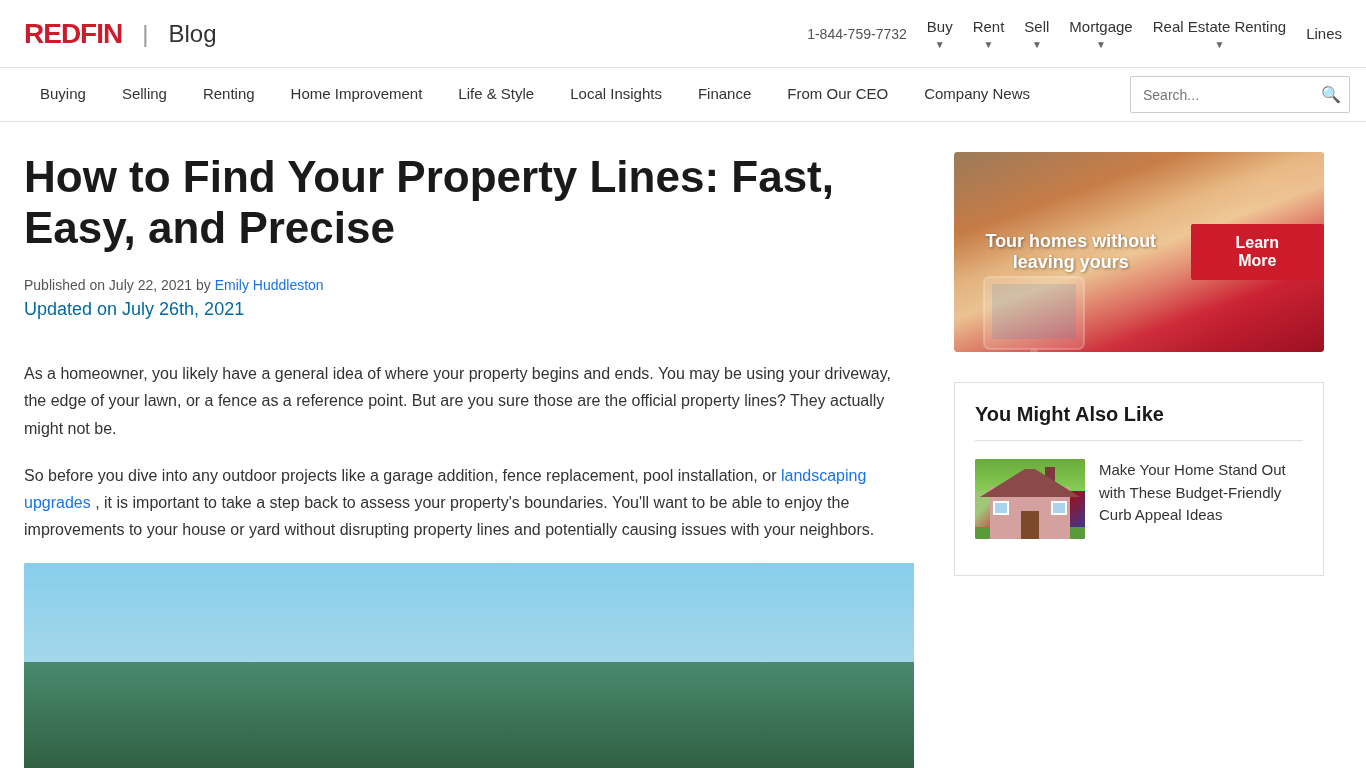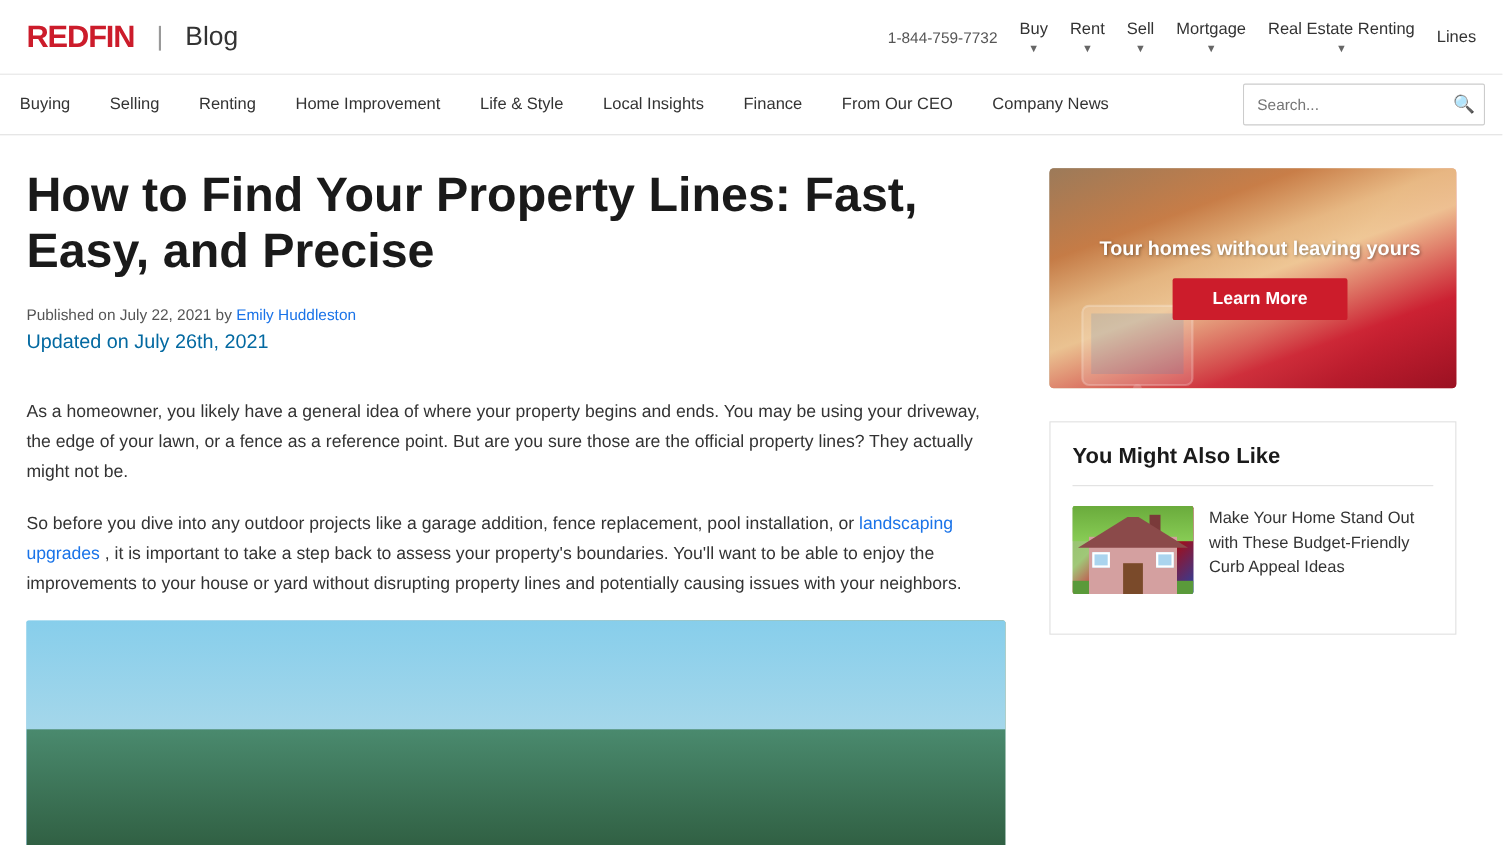--- a/index.html
+++ b/index.html
@@ -70,20 +70,21 @@
       display: flex;
       align-items: center;
       justify-content: space-between;
       padding: 0 0;
       border-bottom: 1px solid #e0e0e0;
       background: #fff;
     }
     .cat-nav-items {
       display: flex;
       align-items: center;
+      padding-left: 22px;
     }
     .cat-nav-item {
       padding: 14px 18px;
       font-size: 15px;
       color: #333;
       cursor: pointer;
       white-space: nowrap;
       border-bottom: 2px solid transparent;
     }
     .cat-nav-search {
@@ -194,21 +195,20 @@
     
     .ad-banner {
       width: 100%;
       height: 200px;
       background: linear-gradient(135deg, #8b7355 0%, #c4956a 40%, #e8c49a 60%, #cc2233 80%, #aa1122 100%);
       border-radius: 4px;
       position: relative;
       overflow: hidden;
       margin-bottom: 30px;
       display: flex;
-      flex-direction: column;
       align-items: center;
       justify-content: center;
       gap: 16px;
       padding-left: 13px;
     }
     .ad-banner-bg {
       position: absolute;
       top: 0; left: 0; right: 0; bottom: 0;
       background: linear-gradient(160deg, #9e7b5a 0%, #c97b44 25%, #e8b882 40%, #f0c896 50%, #cc2233 75%, #991122 100%);
       opacity: 0.9;

